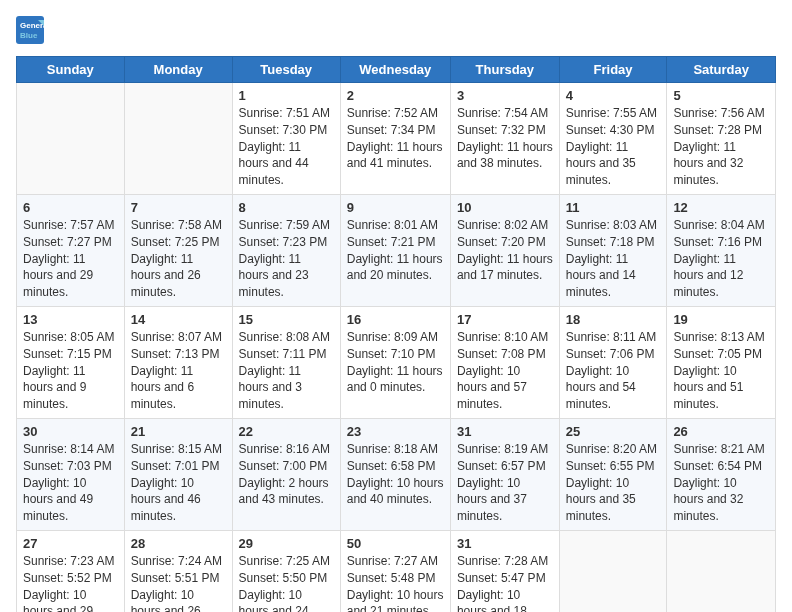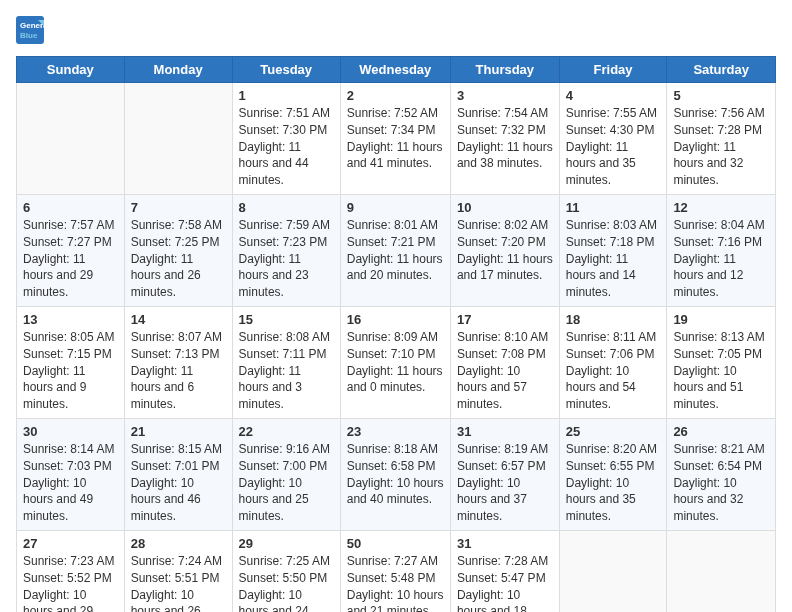--- a/index.html
+++ b/index.html
@@ -294,23 +294,23 @@
             <span class="day-number">21</span>
             <div class="day-info">
               <div>Sunrise: 8:15 AM</div>
               <div>Sunset: 7:01 PM</div>
               <div>Daylight: 10 hours and 46 minutes.</div>
             </div>
           </td>
           <td>
             <span class="day-number">22</span>
             <div class="day-info">
-              <div>Sunrise: 9:16 AM</div>
+              <div>Sunrise: 8:16 AM</div>
               <div>Sunset: 7:00 PM</div>
-              <div>Daylight: 10 hours and 25 minutes.</div>
+              <div>Daylight: 2 hours and 43 minutes.</div>
             </div>
           </td>
           <td>
             <span class="day-number">23</span>
             <div class="day-info">
               <div>Sunrise: 8:18 AM</div>
               <div>Sunset: 6:58 PM</div>
               <div>Daylight: 10 hours and 40 minutes.</div>
             </div>
           </td>

